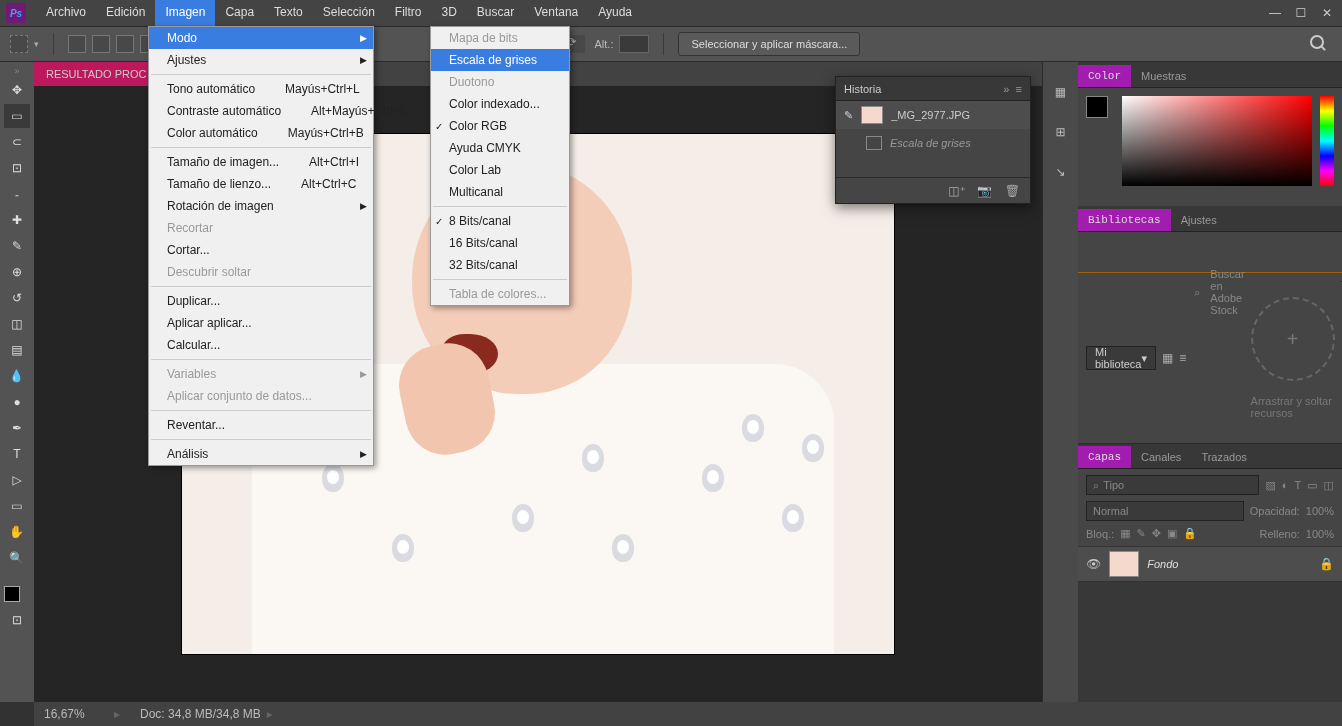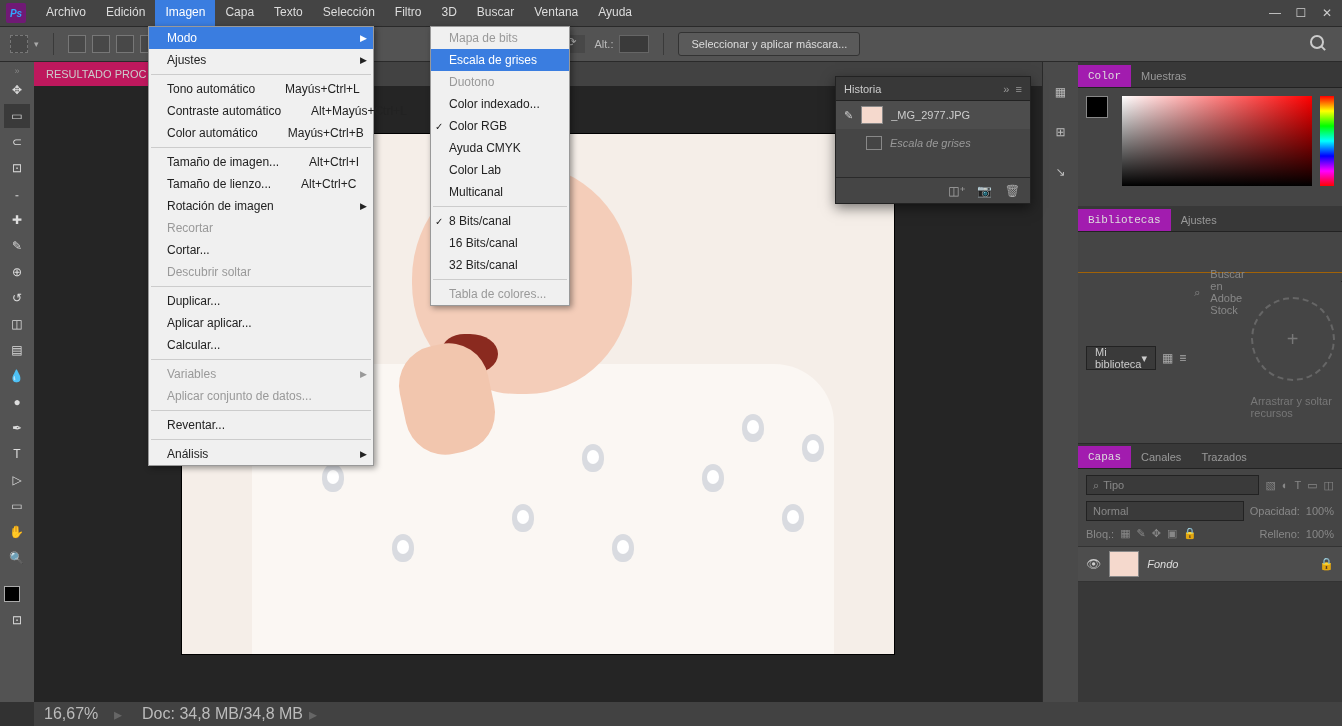--- a/index.html
+++ b/index.html
@@ -36,21 +36,21 @@
 
   
   .tabstrip { position: absolute; left: 34px; top: 62px; right: 300px; height: 24px; background: #424242; display: flex; align-items: center; }
   .doctab { height: 24px; padding: 0 12px; background: #be185d; color: #ccc; font-size: 11px; display: flex; align-items: center; border-right: 1px solid #222; }
 
   
   .canvas-area { position: absolute; left: 34px; top: 86px; right: 300px; bottom: 24px; background: #252525; display: flex; align-items: center; justify-content: center; overflow: hidden; }
   .canvas { background: #f5eee8; width: 712px; height: 520px; position: relative; box-shadow: 0 0 0 1px #000; overflow: hidden; }
 
   
-  .statusbar { position: absolute; left: 34px; bottom: 0; right: 0; height: 24px; background: #424242; display: flex; align-items: center; font-size: 16px; color: #bbb; }
+  .statusbar { position: absolute; left: 34px; bottom: 0; right: 0; height: 24px; background: #424242; display: flex; align-items: center; font-size: 12px; color: #bbb; }
   .status-zoom { width: 80px; padding-left: 10px; }
   .status-doc { padding-left: 20px; }
 
   
   .right-stack { position: absolute; right: 0; top: 62px; width: 264px; bottom: 24px; background: #454545; display: flex; flex-direction: column; }
   .panel-tabs { height: 26px; background: #383838; display: flex; align-items: flex-end; border-bottom: 1px solid #222; }
   .panel-tab { padding: 5px 10px; font-size: 11px; color: #999; }
   .panel-tab.active { background: #a21caf; color: #ddd; font-family: Liberation Mono, monospace; }
   .panel-body { background: #454545; }
 

